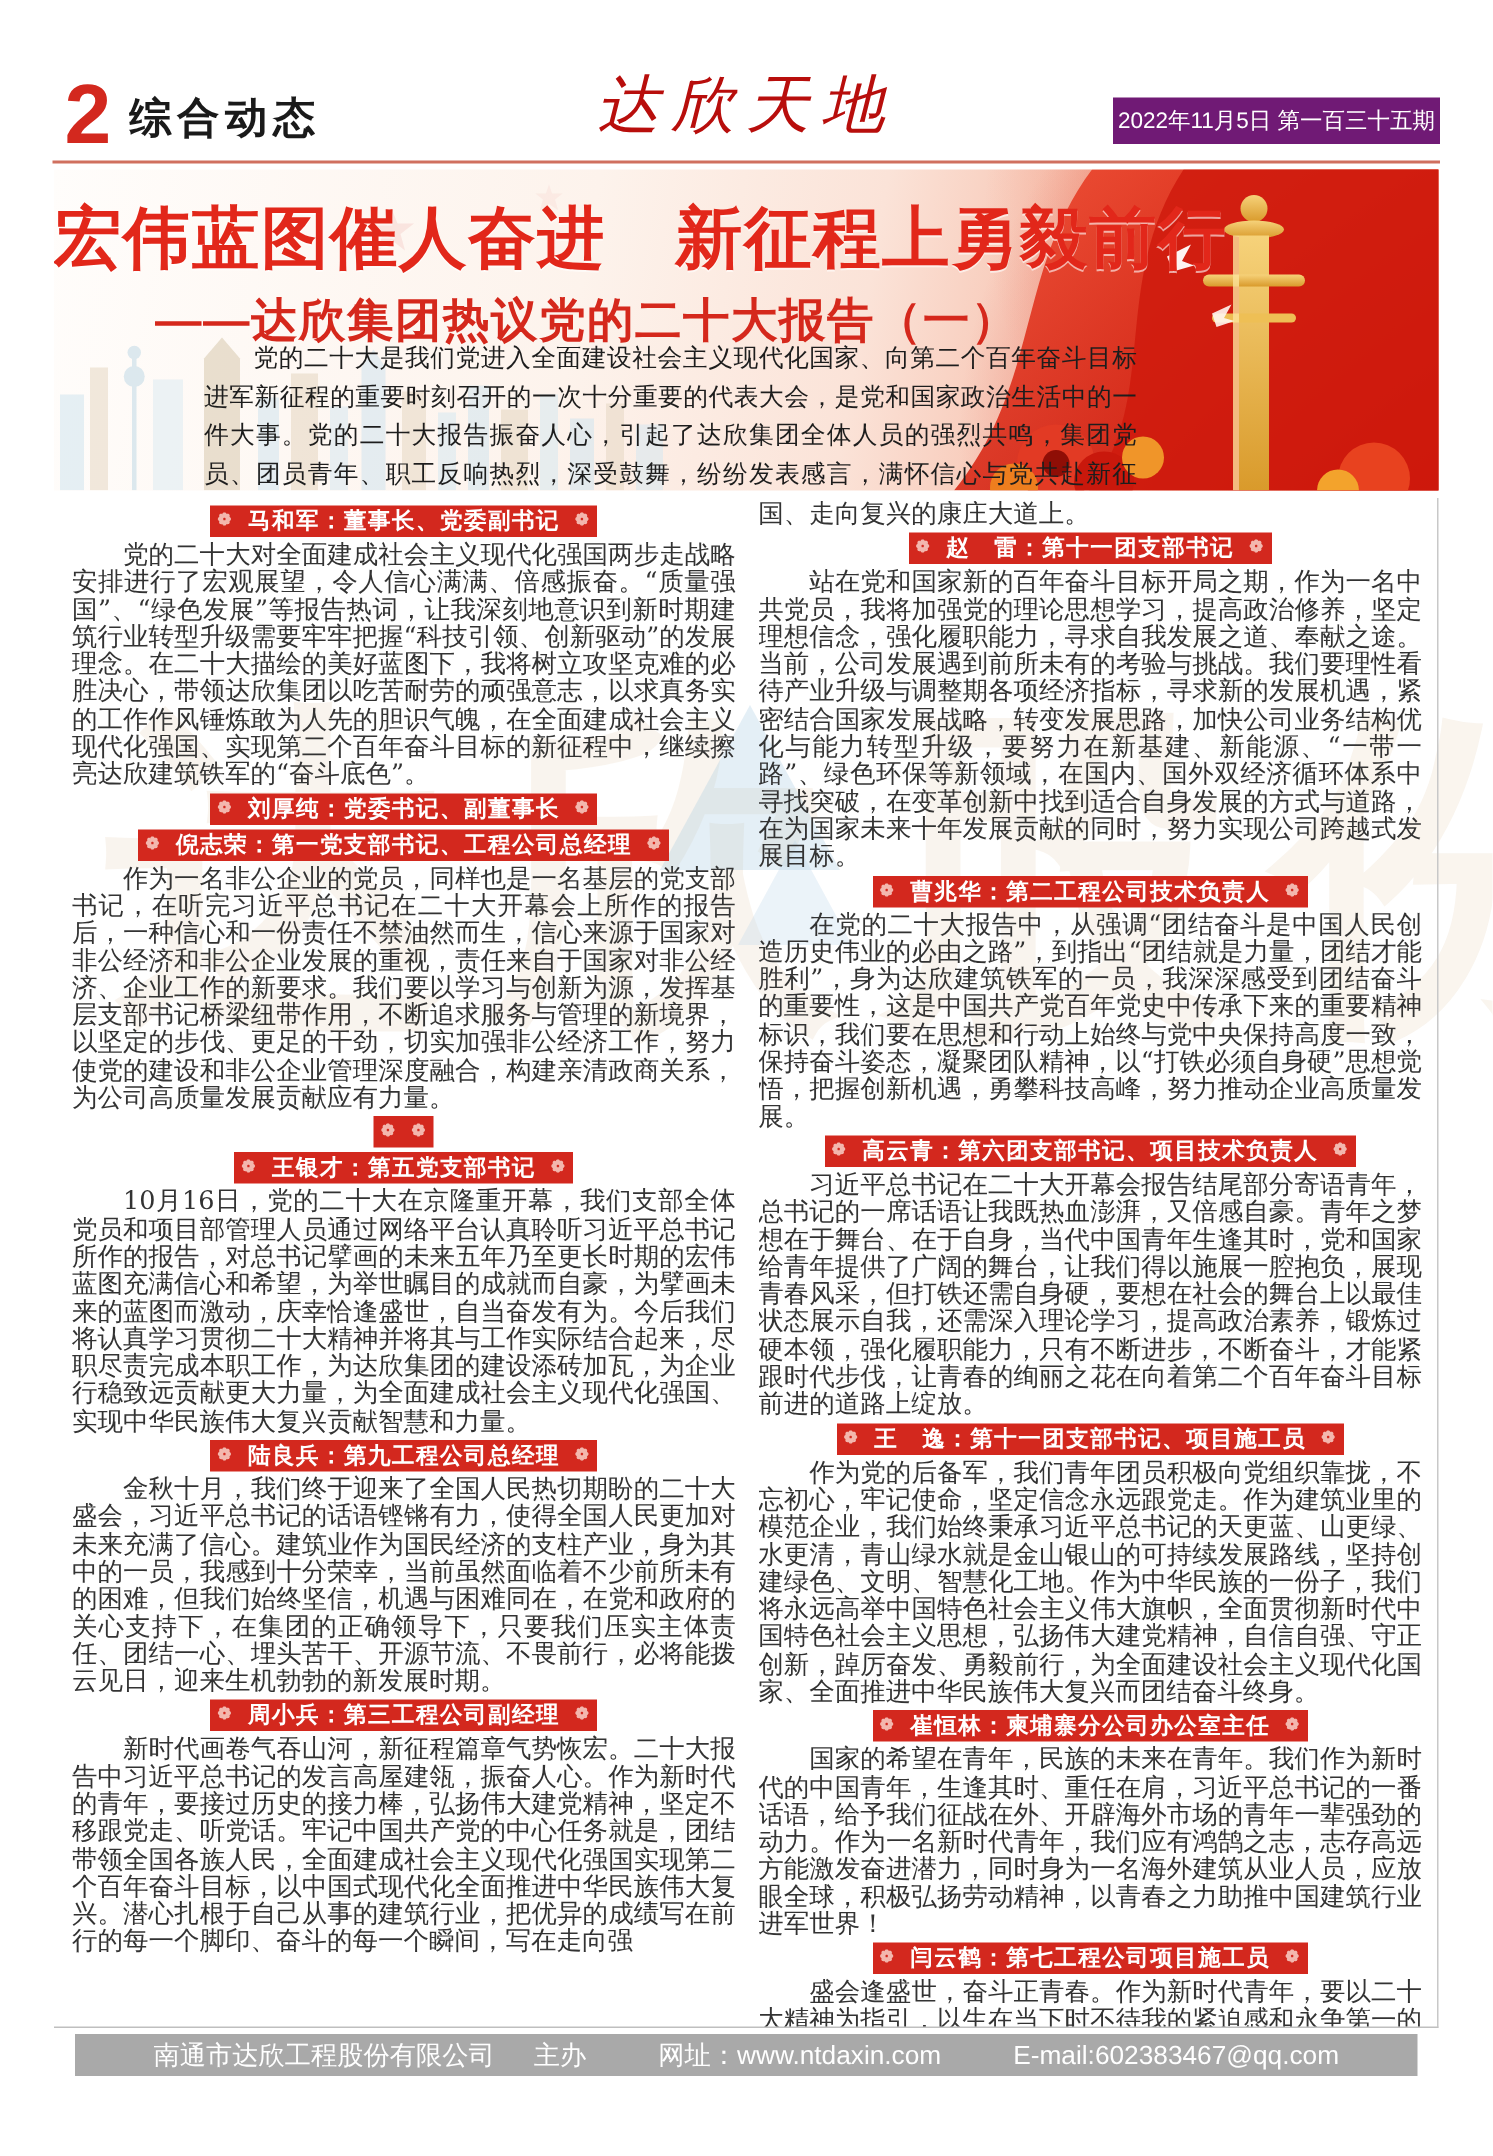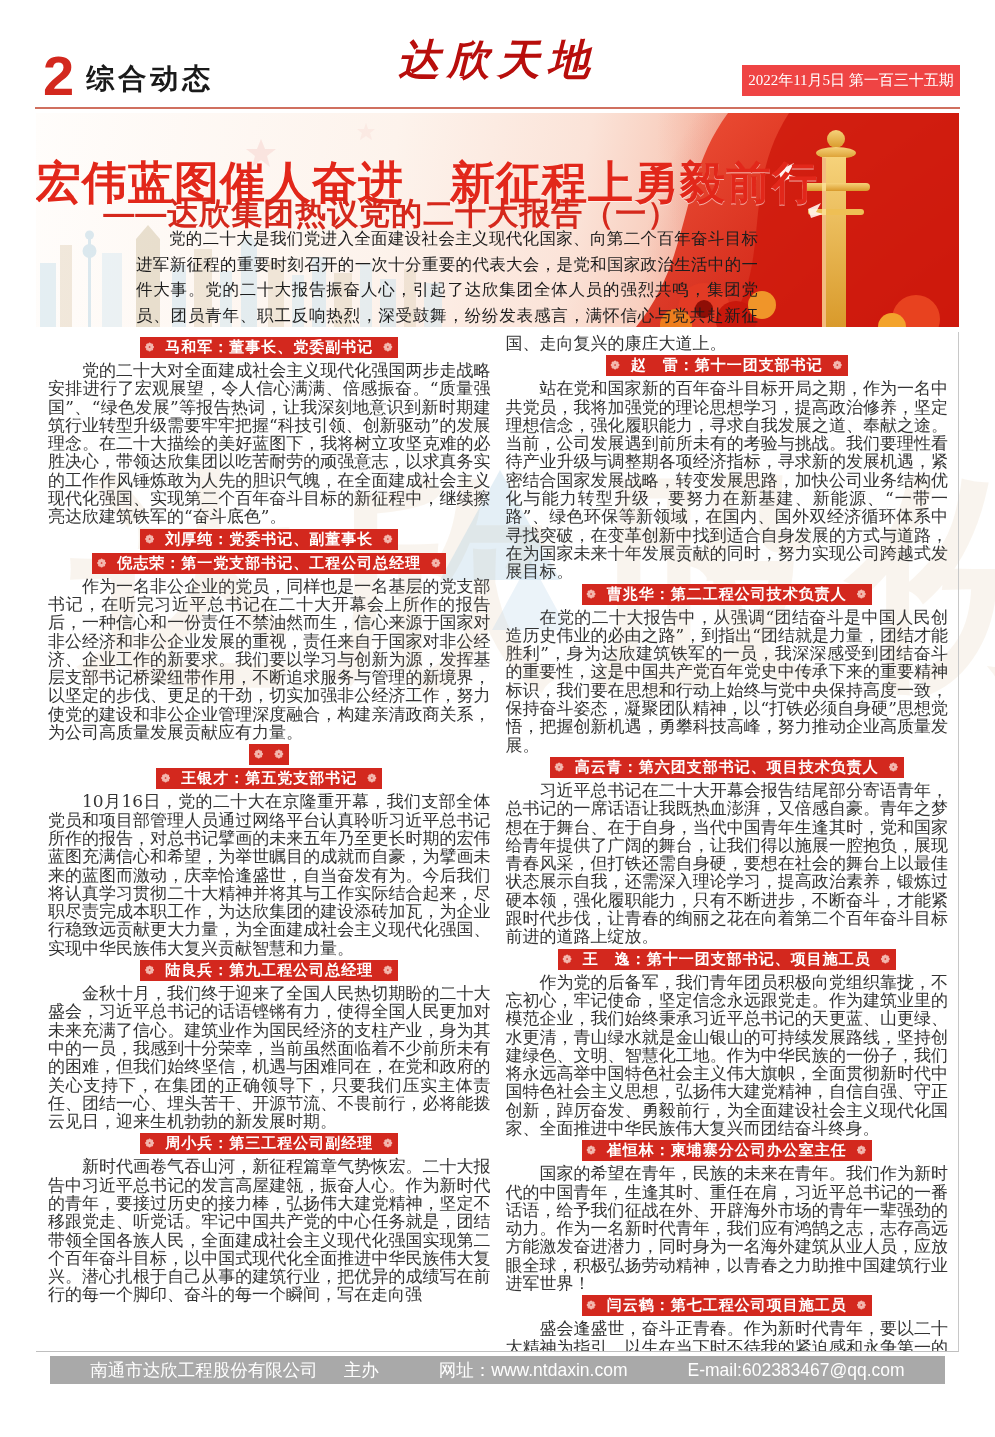--- a/index.html
+++ b/index.html
@@ -15,46 +15,45 @@
   .left-group { position: absolute; left: 8px; bottom: 4px; display: flex; align-items: flex-end; gap: 12px; }
   .page-num {
     font-family: "Liberation Sans", sans-serif; font-weight: bold;
     font-size: 56px; line-height: 0.85; color: #d3281e;
   }
   .section-name {
     font-family: Liberation Serif, serif; font-weight: bold;
     font-size: 28px; color: #1a1a1a; letter-spacing: 4px; padding-bottom: 2px;
   }
   .masthead {
-    position: absolute; left: 50%; transform: translateX(-50%); bottom: 16px;
-    font-family: "DejaVu Serif", serif; font-style: italic; font-weight: bold;
+    position: absolute; left: 50%; transform: translateX(-50%); bottom: 6px;
+    font-family: "DejaVu Serif", serif; font-style: italic; font-weight: normal;
     font-size: 42px; color: #b80e0c; letter-spacing: 8px; white-space: nowrap;
   }
   .issue-box {
     position: absolute; right: 0; bottom: 8px; width: 218px; height: 31px;
-    background: #ef4444; color: #ffffff; display: flex; align-items: center; justify-content: center;
-    font-family: Liberation Serif, serif; font-size: 15px; white-space: nowrap;
+    background: #701a75; color: #ffffff; display: flex; align-items: center; justify-content: center;
+    font-family: Liberation Sans, sans-serif; font-size: 15px; white-space: nowrap;
   }
   .header-rule { position: absolute; top: 107px; left: 35px; right: 35px; height: 0; border-top: 2px solid #d0705f; }
 
   
   .banner {
     position: absolute; top: 113px; left: 36px; right: 36px; height: 214px; overflow: hidden;
     background:
       radial-gradient(circle at 100% 85%, rgba(210,20,10,.85) 0%, rgba(210,20,10,0) 34%),
       radial-gradient(circle at 97% 10%, rgba(232,80,50,.7) 0%, rgba(232,80,50,0) 30%),
       linear-gradient(100deg, #fffdfb 0%, #fdf3ec 38%, #fbe3d8 58%, #f6bda9 74%, #ec7c5c 88%, #d93a24 100%);
   }
   .banner-art { position: absolute; inset: 0; width: 100%; height: 100%; }
   .headline {
     position: absolute; top: 16px; left: 0; width: 77%; text-align: center;
     font-family: "Liberation Sans", sans-serif; font-weight: 900; font-size: 45px;
     color: #e2271a; letter-spacing: 1px; white-space: nowrap;
     text-shadow: 0 1px 0 rgba(255,255,255,.6);
-    margin-top: 24px;
   }
   .subhead {
     position: absolute; top: 80px; left: 0; width: 77%; text-align: center;
     font-family: "Liberation Sans", sans-serif; font-weight: bold; font-size: 31px;
     color: #d5281c; letter-spacing: 1px; white-space: nowrap;
   }
   .intro {
     position: absolute; top: 113px; left: 100px; width: 622px;
     font-size: 16.5px; line-height: 25.5px; color: #1d1d1d;
     text-align: justify; text-indent: 2em;
@@ -94,21 +93,21 @@
   .body-p {
     font-size: 17px; line-height: 18.3px; color: #333333;
     text-align: justify; text-indent: 2em;
   }
   .lead-p { text-indent: 0; }
 
   
   .footer-bar {
     position: absolute; left: 50px; right: 50px; top: 1356px; height: 28px;
     background: #a9a9a9; color: #ffffff;
-    display: flex; align-items: center; justify-content: center; gap: 60px;
+    display: flex; align-items: center; justify-content: center; gap: 48px;
     font-family: "Liberation Sans", sans-serif; font-size: 17.5px; white-space: nowrap;
   }
   .footer-item { display: inline-flex; gap: 26px; }
 </style>
 </head>
 <body>
 
 <div class="masthead-row">
   <div class="left-group">
     <span class="page-num">2</span>

